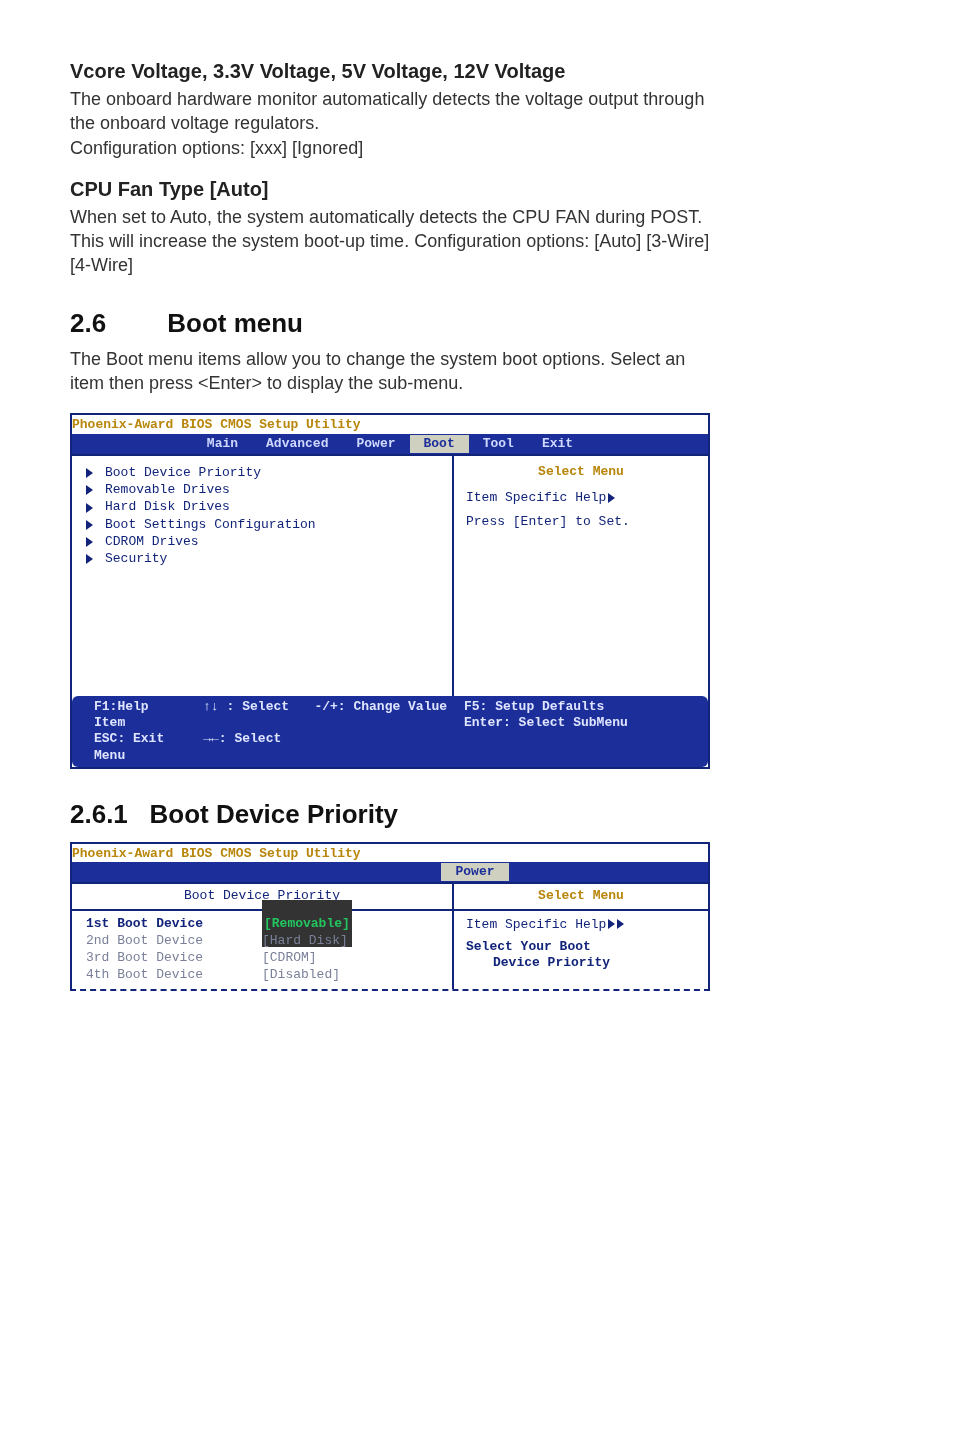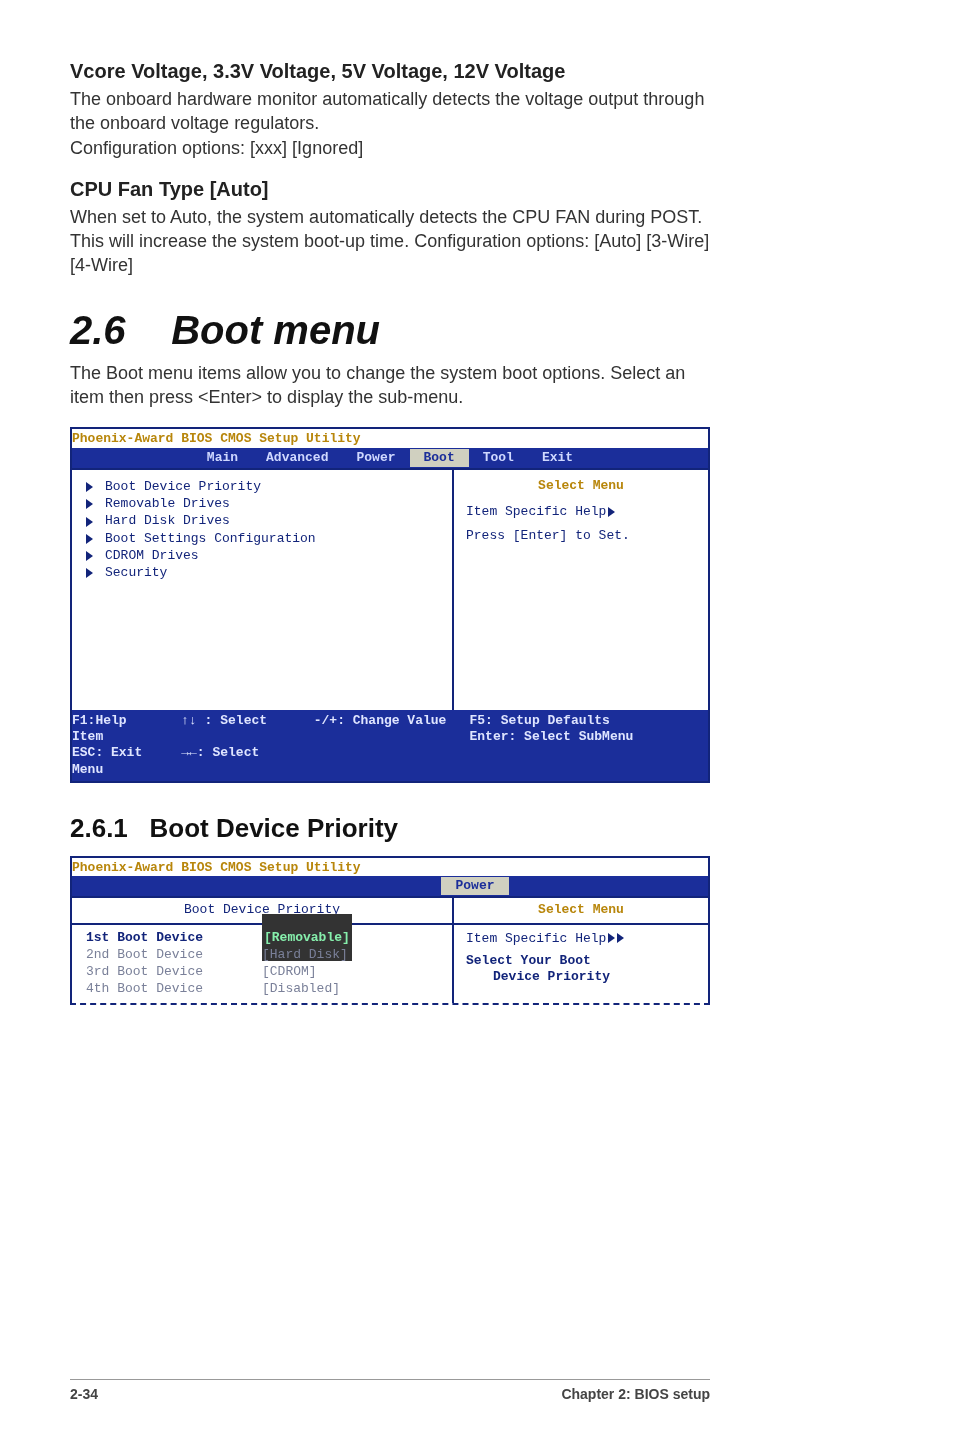--- a/index.html
+++ b/index.html
@@ -23,25 +23,24 @@
     margin: 0 0 4px 0;
     color: #222;
   }
   .para {
     font-size: 18px;
     line-height: 1.35;
     margin: 0 0 18px 0;
     color: #333;
   }
   h2.section-head {
-    font-size: 40px;
+    font-size: 26px;
     font-weight: bold;
     margin: 30px 0 8px 0;
     color: #111;
-    font-style: italic;
   }
   .section-num {
     display: inline-block;
     width: 90px;
   }
   h3.sub-head {
     font-size: 26px;
     font-weight: bold;
     margin: 30px 0 12px 0;
     color: #111;
@@ -110,25 +109,26 @@
   .bios-arrow {
     width: 0; height: 0;
     border-top: 5px solid transparent;
     border-bottom: 5px solid transparent;
     border-left: 7px solid #12247a;
     flex-shrink: 0;
   }
   .bios-footer {
     background: #1b2e9a;
     color: #dfe5ff;
-    padding: 3px 0;
+    padding: 3px 22px;
     display: flex;
     justify-content: space-between;
     font-weight: bold;
     flex-wrap: wrap;
+    border-radius: 6px;
   }
   .bios-footer-left { flex: 1.1; }
   .bios-footer-mid { flex: 0.9; text-align: center; }
   .bios-footer-right { flex: 1.2; text-align: left; }
   .help-arrow {
     width: 0; height: 0;
     border-top: 5px solid transparent;
     border-bottom: 5px solid transparent;
     border-left: 7px solid #12247a;
     display: inline-block;
@@ -149,21 +149,21 @@
   .priority-row {
     display: flex;
     padding: 0 14px;
     margin: 1px 0;
   }
   .priority-row .lbl { flex: 1; color: #7a8099; }
   .priority-row .val { flex: 1; color: #7a8099; }
   .priority-row.active .lbl { color: #12247a; font-weight: bold; }
   .priority-row.active .val-pill {
     background: #333;
-    color: #86efac;
+    color: #22c55e;
     padding: 16px 2px;
     font-weight: bold;
   }
 
   .page-footer {
     position: absolute;
     bottom: 36px;
     left: 70px;
     right: 70px;
     border-top: 1px solid #999;
@@ -288,18 +288,14 @@
       <div class="bios-right">
         <div class="sel-menu" style="border-bottom:2px solid #12247a; margin:-8px -12px 6px -12px; padding:4px 0;">Select Menu</div>
         <div><span>Item Specific Help</span><span class="help-arrow"></span><span class="help-arrow"></span></div>
         <div style="height:6px"></div>
         <div style="font-weight:bold;">Select Your Boot</div>
         <div style="font-weight:bold;margin-left:27px;">Device Priority</div>
       </div>
     </div>
   </div>
 
-  <div class="page-footer">
-    <span>2-34</span>
-    <span>Chapter 2: BIOS setup</span>
-  </div>
 
 </div>
 
 </body></html>

